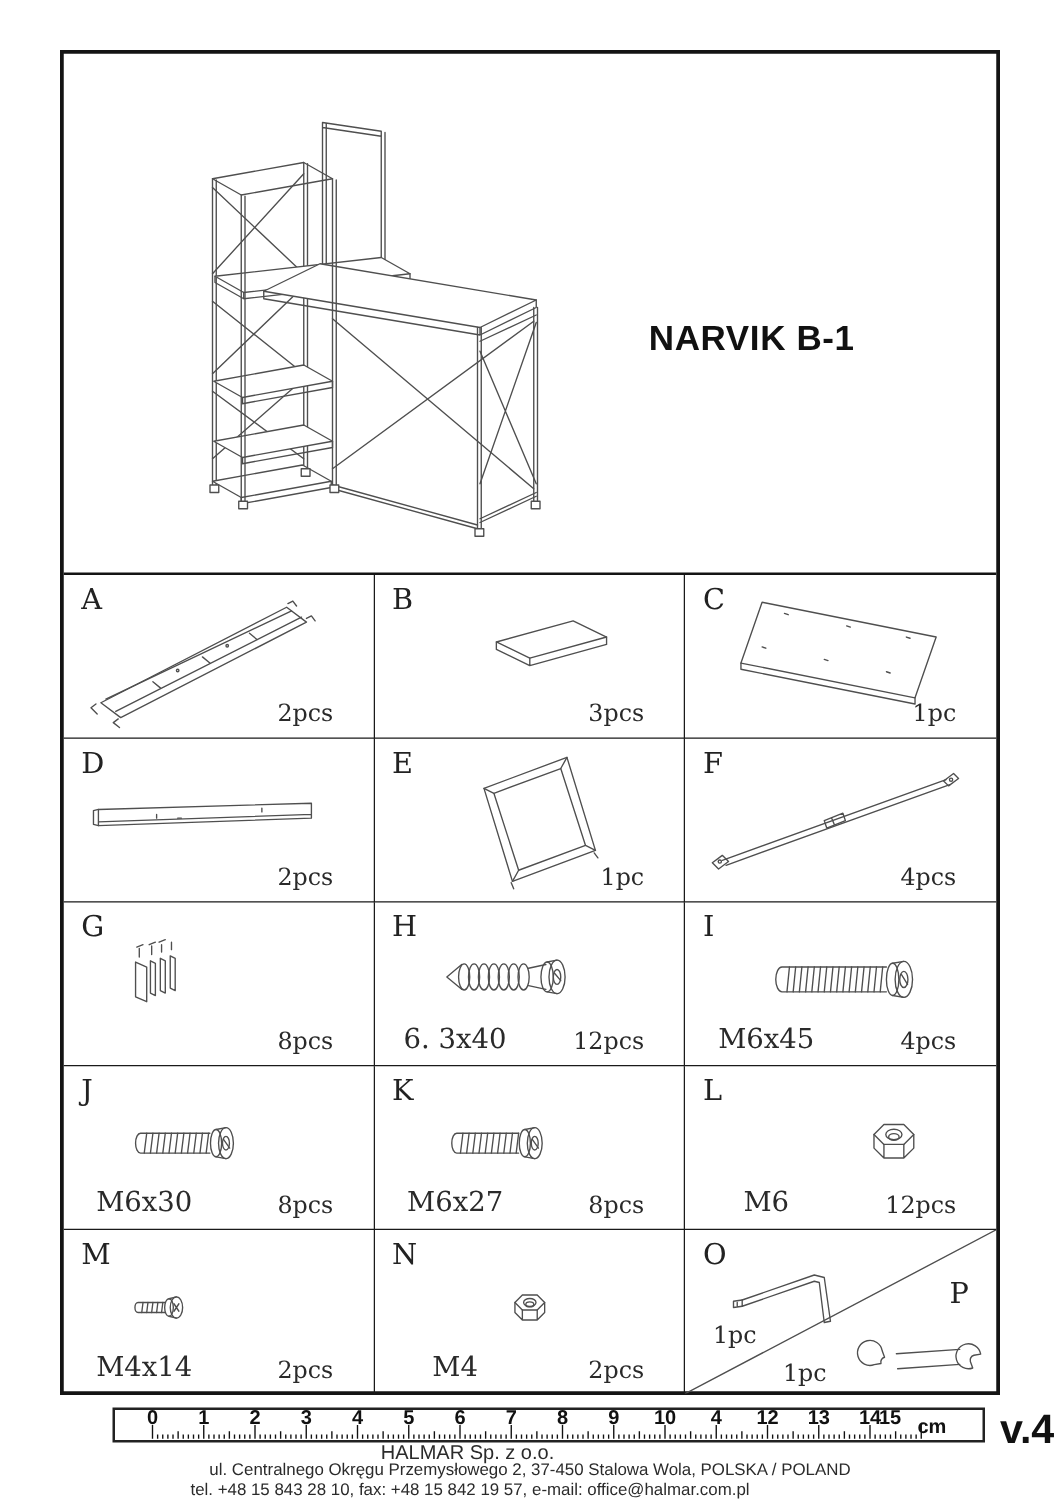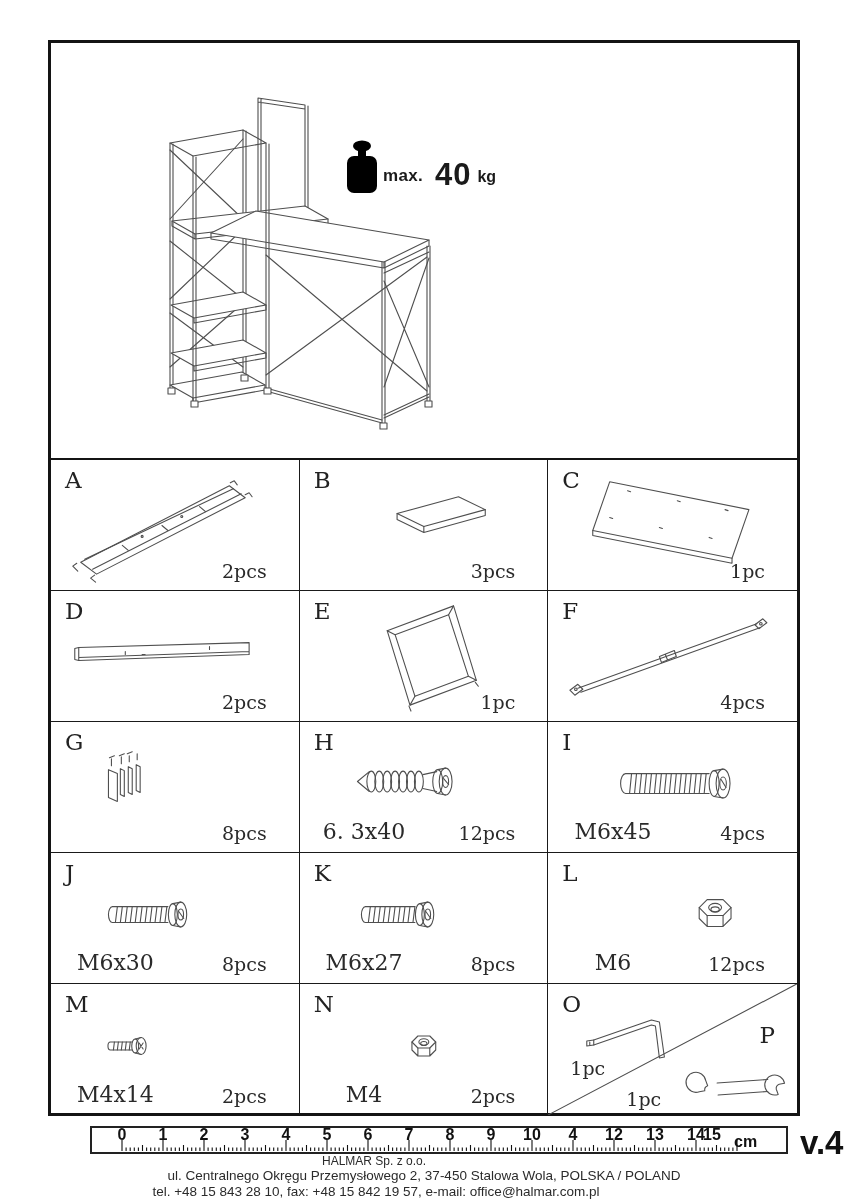--- a/index.html
+++ b/index.html
@@ -22,21 +22,21 @@
   .spec{position:absolute;bottom:8px;left:0;width:52%;text-align:center;font-family:"DejaVu Serif",serif;font-size:22px;color:#2a2a2a;}
   .count{position:absolute;bottom:8px;right:32px;font-family:"DejaVu Serif",serif;font-size:19px;color:#2a2a2a;}
   .plabel-p{position:absolute;top:38px;right:22px;font-family:"DejaVu Serif",serif;font-size:23px;color:#222;}
   .count-o{position:absolute;bottom:36px;left:22px;font-family:"DejaVu Serif",serif;font-size:19px;color:#2a2a2a;}
   .count-p{position:absolute;bottom:5px;left:78px;font-family:"DejaVu Serif",serif;font-size:19px;color:#2a2a2a;}
   .ruler{position:absolute;left:90px;top:1126px;width:694px;height:24px;border:2px solid #222;background:#fff;}
   .rnum{position:absolute;top:-2px;transform:translateX(-50%);font-weight:bold;font-size:16px;color:#111;}
   .rticks{position:absolute;left:0;bottom:0;}
   .runit{position:absolute;left:642px;bottom:1px;font-size:16px;font-weight:bold;color:#111;}
   .version{position:absolute;left:800px;top:1124px;font-weight:bold;font-size:33px;color:#111;}
-  .f1{position:absolute;left:0;top:1154px;width:748px;text-align:center;font-size:12px;color:#2b2b2b;}
+  .f1{position:absolute;left:0;top:1154px;width:748px;text-align:center;font-size:16px;color:#2b2b2b;}
   .f2{position:absolute;left:0;top:1168px;width:848px;text-align:center;font-size:13.5px;color:#2b2b2b;}
   .f3{position:absolute;left:0;top:1184px;width:752px;text-align:center;font-size:13.5px;color:#2b2b2b;}
   .ln{stroke:#4f4f4f;stroke-width:1.1;fill:none;stroke-linecap:round;stroke-linejoin:round;}
 </style>
 </head>
 <body>
 
 <div class="frame">
 
   <div class="illo-area">
@@ -76,31 +76,22 @@
           <rect x="117" y="345" width="7" height="6"></rect>
             <rect x="140" y="358" width="7" height="6"></rect>
           <rect x="190" y="332" width="7" height="6"></rect>
             <rect x="213" y="345" width="7" height="6"></rect>
           <rect x="329" y="380" width="7" height="6"></rect>
             <rect x="374" y="358" width="7" height="6"></rect>
         </g>
       </g>
     </svg>
 
-    <div class="weight">
-      <svg width="32" height="56" viewBox="0 0 32 56">
-        <ellipse cx="16" cy="7" rx="9" ry="5.5" fill="#000"></ellipse>
-        <rect x="12" y="9" width="8" height="9" fill="#000"></rect>
-        <rect x="1" y="17" width="30" height="37" rx="7" fill="#000"></rect>
-      </svg>
-      <span class="w-max">max.</span>
-      <span class="w-val">40</span>
-      <span class="w-unit">kg</span>
-    </div>
-
+
+    <div class="title">NARVIK B-1</div>
   </div>
 
   <div class="grid">
 
     <div class="cell">
       <span class="plabel">A</span>
       <svg class="part" viewBox="0 0 250 131" preserveAspectRatio="none">
         <g class="ln">
           <path d="M30,103 L180,26 L196,38 L46,115 Z"></path>
           <path d="M34,100 L184,29 M42,110 L192,34"></path>

